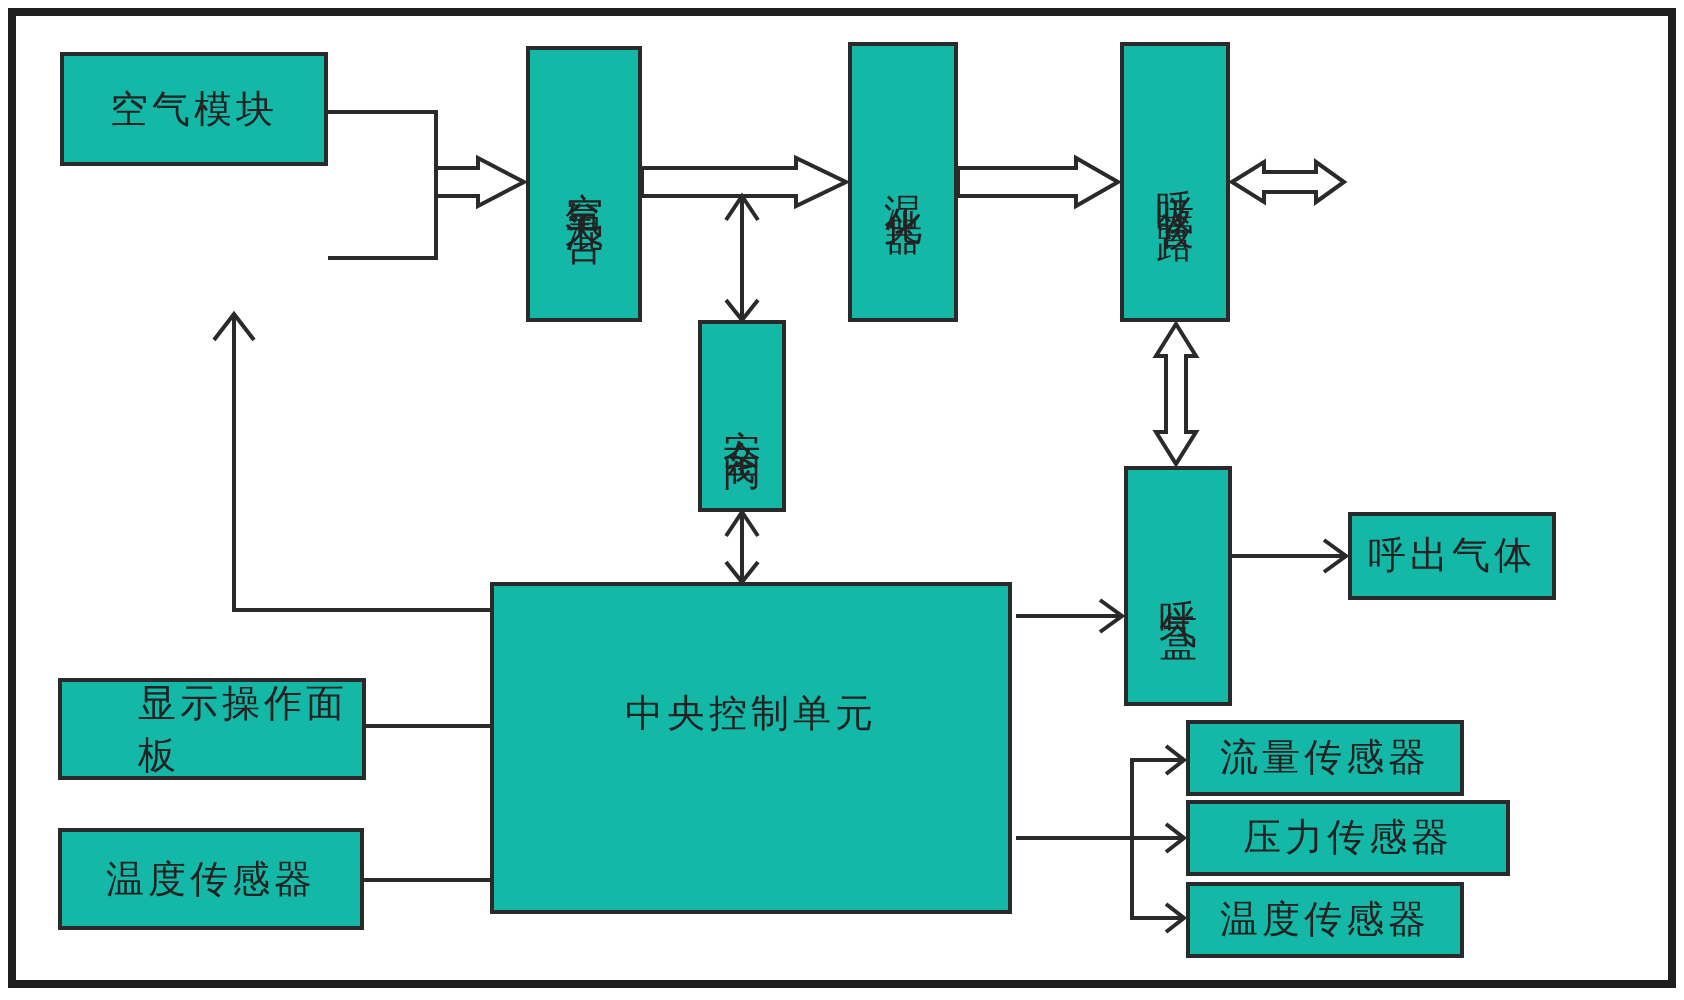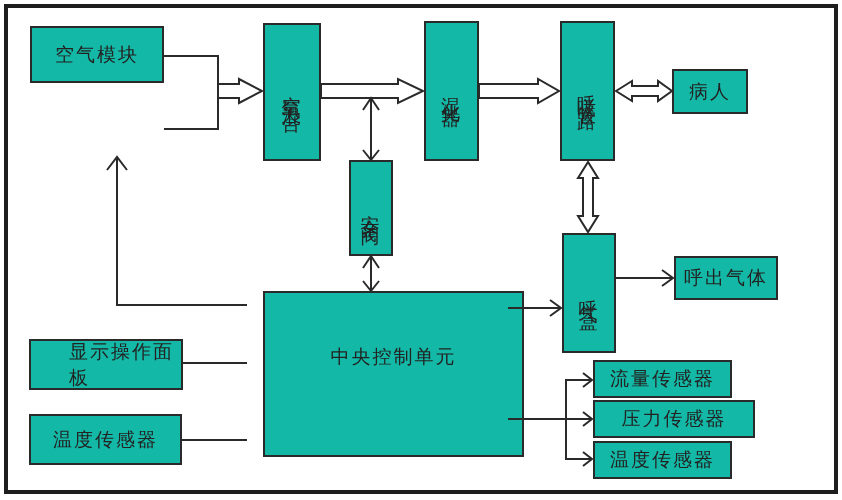--- a/index.html
+++ b/index.html
@@ -30,33 +30,30 @@
   </div>
   <div class="box vert" style="left:263px;top:23px;width:58px;height:138px;">
     <span>空氧混合</span>
   </div>
   <div class="box vert" style="left:424px;top:21px;width:55px;height:140px;">
     <span>湿化器</span>
   </div>
   <div class="box vert" style="left:560px;top:21px;width:55px;height:140px;">
     <span>呼吸管路</span>
   </div>
-  <div class="box" style="left:672px;top:69px;width:76px;height:45px;">
-    <span>病人</span>
-  </div>
   <div class="box vert" style="left:349px;top:160px;width:44px;height:96px;">
     <span>安全阀</span>
   </div>
   <div class="box vert" style="left:562px;top:233px;width:54px;height:120px;">
     <span>呼气盒</span>
   </div>
   <div class="box" style="left:674px;top:256px;width:104px;height:44px;">
     <span>呼出气体</span>
   </div>
-  <div class="box" style="left:263px;top:291px;width:261px;height:166px;">
+  <div class="box" style="left:245px;top:291px;width:261px;height:166px;">
     <span style="margin-top:-34px;">中央控制单元</span>
   </div>
   <div class="box" style="left:29px;top:339px;width:154px;height:51px;padding-left:38px;">
     <span>显示操作面板</span>
   </div>
   <div class="box" style="left:29px;top:414px;width:153px;height:51px;">
     <span>温度传感器</span>
   </div>
   <div class="box" style="left:593px;top:360px;width:139px;height:38px;">
     <span>流量传感器</span>

